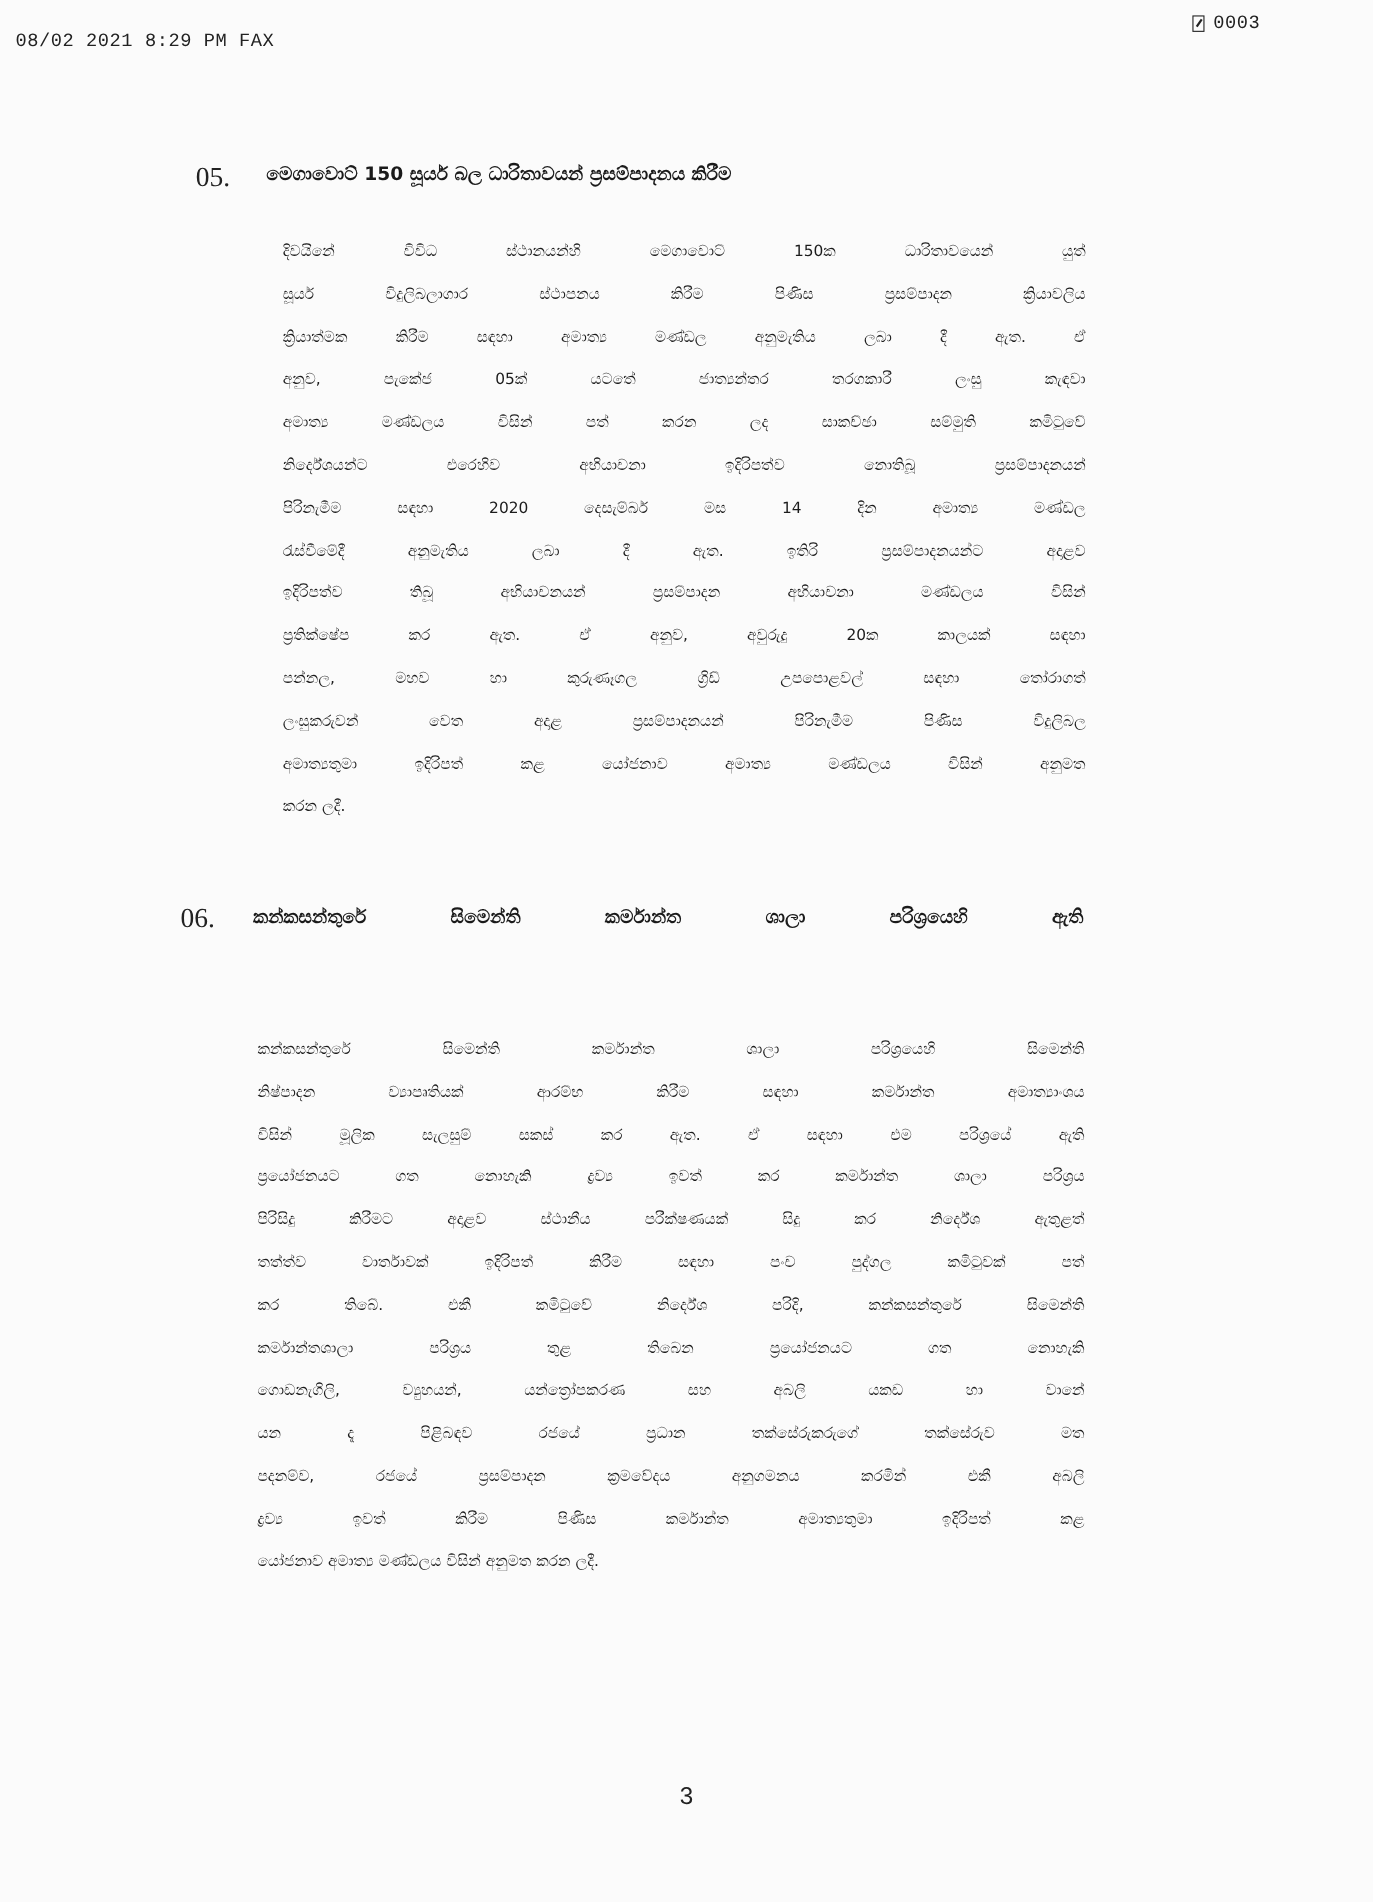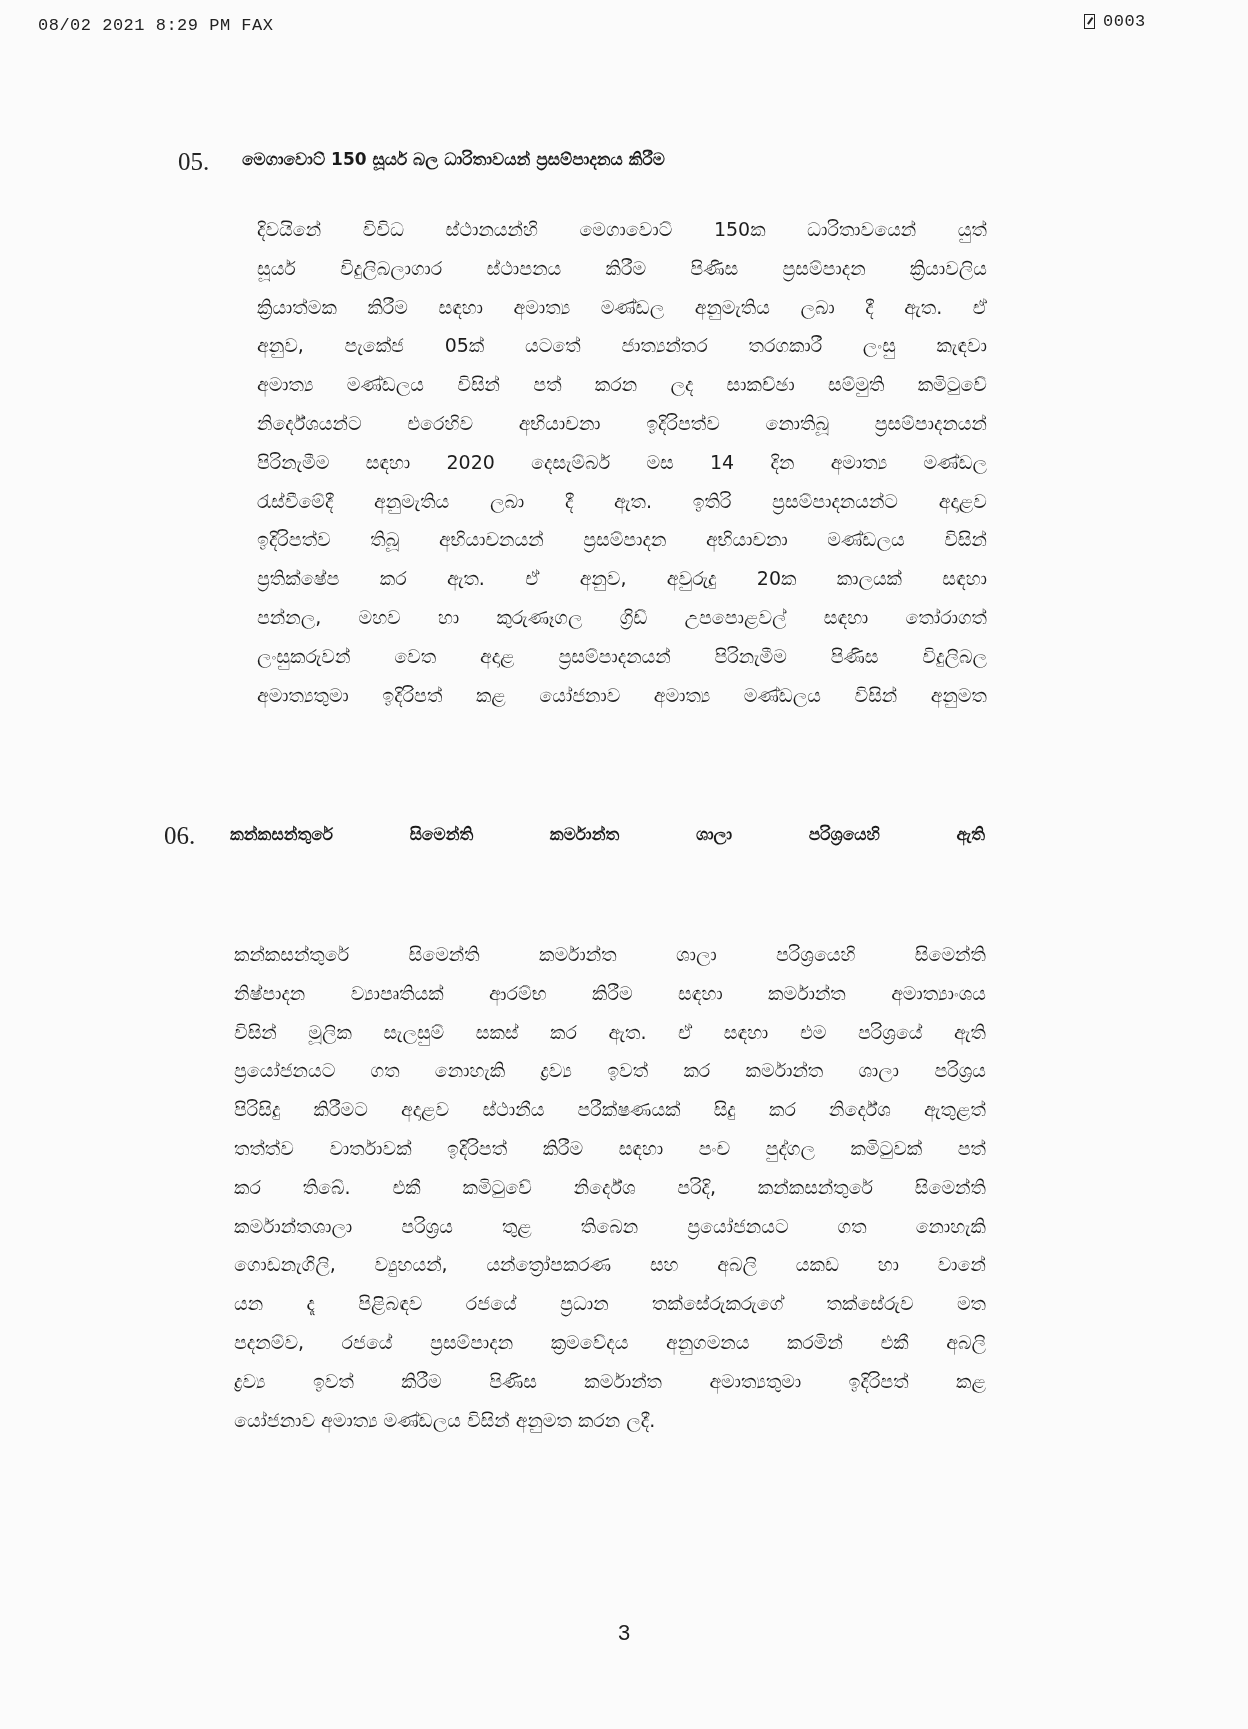--- a/index.html
+++ b/index.html
@@ -10,21 +10,21 @@
       overflow: hidden;
       color: #1a1a1a;
       font-family: "DejaVu Sans", sans-serif;
     }
     .fax-header {
       position: absolute; top: 12px; left: 14px; right: 0;
       height: 24px;
       font-family: "Liberation Mono", "DejaVu Sans Mono", monospace;
       font-size: 17px; letter-spacing: 0.5px; color: #222;
     }
-    .fax-left { position: absolute; left: 0; top: 4px; margin-left: 24px; }
+    .fax-left { position: absolute; left: 0; top: 17px; }
     .fax-right { position: absolute; left: 1070px; top: 0; display: flex; align-items: center; gap: 8px; }
     .fax-icon {
       display: inline-block; width: 11px; height: 15px;
       border: 1.5px solid #222; position: relative; box-sizing: border-box;
     }
     .fax-icon::after {
       content: ""; position: absolute; left: 1px; top: 5px;
       width: 8px; height: 1.5px; background: #222; transform: rotate(-55deg);
     }
     .section { position: absolute; left: 0; right: 0; }
@@ -37,21 +37,21 @@
       position: absolute;
       font-family: "DejaVu Sans", sans-serif;
       font-weight: bold; font-size: 17px; color: #1a1a1a;
       line-height: 38px;
     }
     .heading-line { display: block; white-space: nowrap; }
     .heading-line.justified { display: flex; justify-content: space-between; }
     .para {
       position: absolute;
       font-family: "DejaVu Sans", sans-serif;
-      font-size: 19px; color: #1c1c1c;
+      font-size: 14px; color: #1c1c1c;
     }
     .line {
       display: flex; justify-content: space-between;
       white-space: nowrap; height: 38.8px; line-height: 38.8px;
     }
     .line.last { justify-content: flex-start; gap: 10px; }
     .page-number {
       position: absolute; left: 0; right: 0; top: 1620px;
       text-align: center;
       font-family: "Liberation Sans", sans-serif;
@@ -197,20 +197,23 @@
     <div class="line">
         <span>අමාත්‍යතුමා</span>
         <span>ඉදිරිපත්</span>
         <span>කළ</span>
         <span>යෝජනාව</span>
         <span>අමාත්‍ය</span>
         <span>මණ්ඩලය</span>
         <span>විසින්</span>
         <span>අනුමත</span>
       </div>
+    <div class="line last">
+        <span>කරන ලදී.</span>
+      </div>
   </div>
 </div>
 
 <div class="section">
   <span class="num" style="left:164px; top:822px;text-align:center;">06.</span>
   <div class="heading" style="left:230px; top:815px; width:755px;">
     <span class="heading-line justified">
         <span>කන්කසන්තුරේ</span>
         <span>සිමෙන්ති</span>
         <span>කර්මාන්ත</span>

